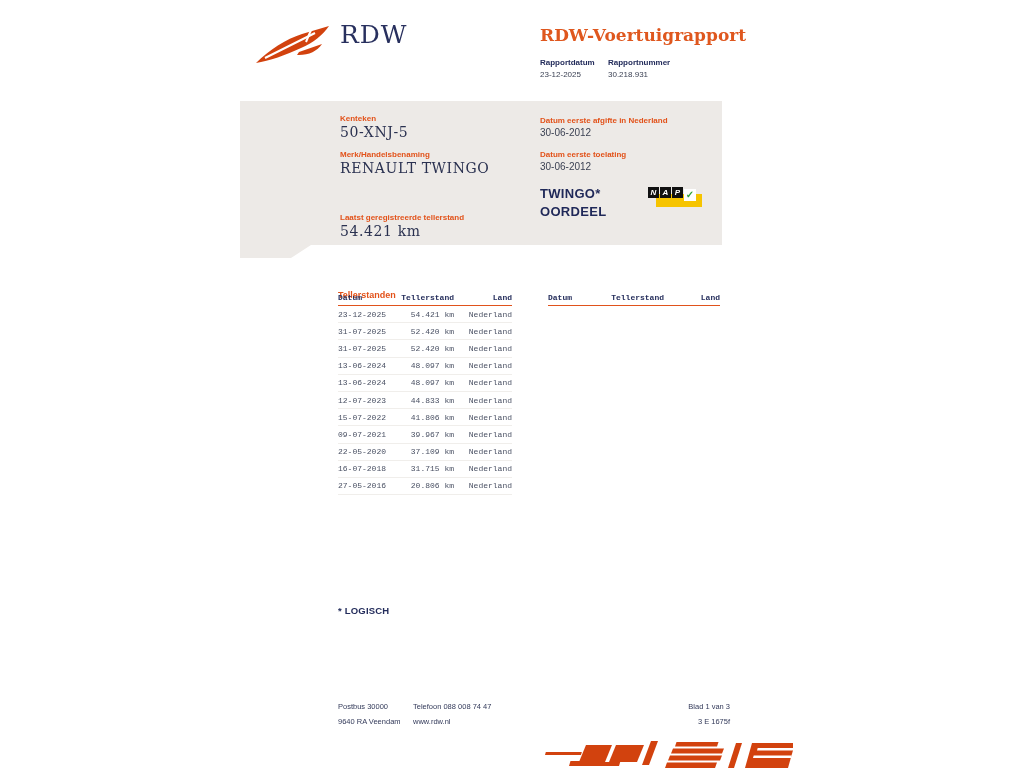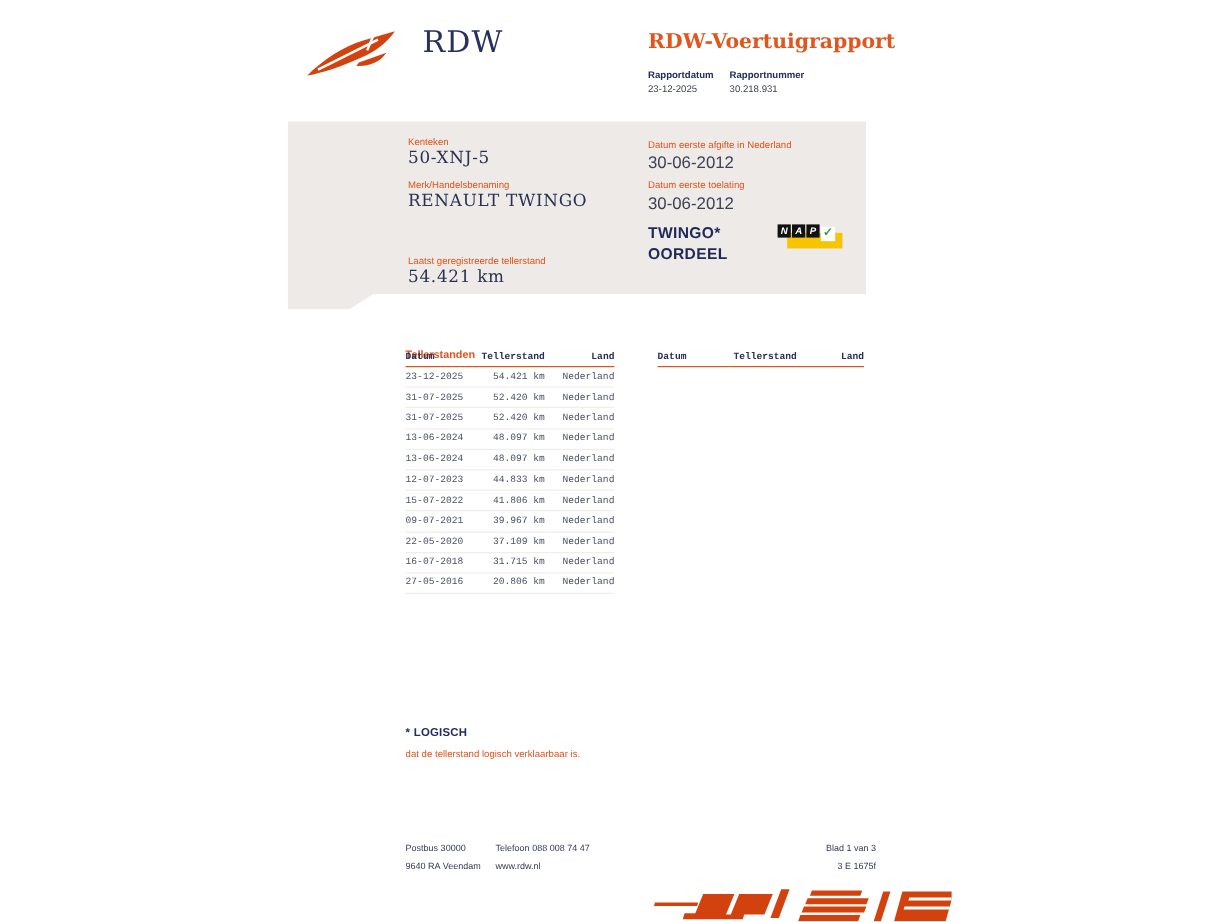--- a/index.html
+++ b/index.html
@@ -6,43 +6,43 @@
   body{
     width:1024px;height:768px;background:#ffffff;position:relative;
     font-family:"Liberation Sans", sans-serif;overflow:hidden;
     -webkit-font-smoothing:antialiased;
   }
   .abs{position:absolute;}
 
   
   .logo-svg{position:absolute;left:253px;top:24px;width:82px;height:44px;}
   .logo-text{
-    position:absolute;left:352px;top:20px;
+    position:absolute;left:340px;top:20px;
     font-family:"DejaVu Serif", serif;font-size:25px;color:#28305E;
     letter-spacing:1px;font-weight:500;
   }
   .doc-title{
     position:absolute;left:540px;top:25px;
     font-family:"DejaVu Serif", serif;font-size:17px;font-weight:600;color:#DF571E;
   }
   .meta-label{font-size:8px;font-weight:bold;color:#232C5B;}
   .meta-value{font-size:8px;color:#3C4254;}
 
   
   .panel{
     position:absolute;left:240px;top:101px;width:482px;height:157px;
     background:#EDEAE7;
     clip-path:polygon(0 0,100% 0,100% 144px,71px 144px,51px 157px,0 157px);
   }
-  .fld-label{position:absolute;font-size:8px;font-weight:normal;color:#E2521A;}
+  .fld-label{position:absolute;font-size:8px;font-weight:bold;color:#E2521A;}
   .fld-value-lg{
     position:absolute;font-family:"DejaVu Serif", serif;font-size:14px;
     color:#2A3150;letter-spacing:.6px;
   }
-  .fld-value-sm{position:absolute;font-size:14px;color:#3C4254;}
+  .fld-value-sm{position:absolute;font-size:10px;color:#3C4254;}
   .oordeel{
     position:absolute;left:300px;top:84px;
     font-size:13px;font-weight:bold;color:#1F2858;line-height:18px;letter-spacing:.3px;
   }
   
   .nap{position:absolute;left:408px;top:85px;width:56px;height:26px;}
   .nap-yellow{position:absolute;left:8px;top:8px;width:46px;height:13px;background:#F6C400;}
   .nap-sq{
     position:absolute;top:1px;width:11px;height:11px;background:#111111;
     color:#ffffff;font-size:8px;font-weight:bold;font-style:italic;
@@ -230,21 +230,20 @@
         <th class="c0">Datum</th>
         <th class="c1">Tellerstand</th>
         <th class="c2">Land</th>
       </tr>
     </thead>
     <tbody></tbody>
   </table>
 
   <div class="footnote-title">* LOGISCH</div>
   <div class="footnote-body">
-    <div>dat de tellerstand logisch verklaarbaar is.</div>
   </div>
 
   <div class="footer-col a">
     <div>Postbus 30000</div>
     <div>9640 RA Veendam</div>
   </div>
   <div class="footer-col b">
     <div>Telefoon 088 008 74 47</div>
     <div>www.rdw.nl</div>
   </div>

